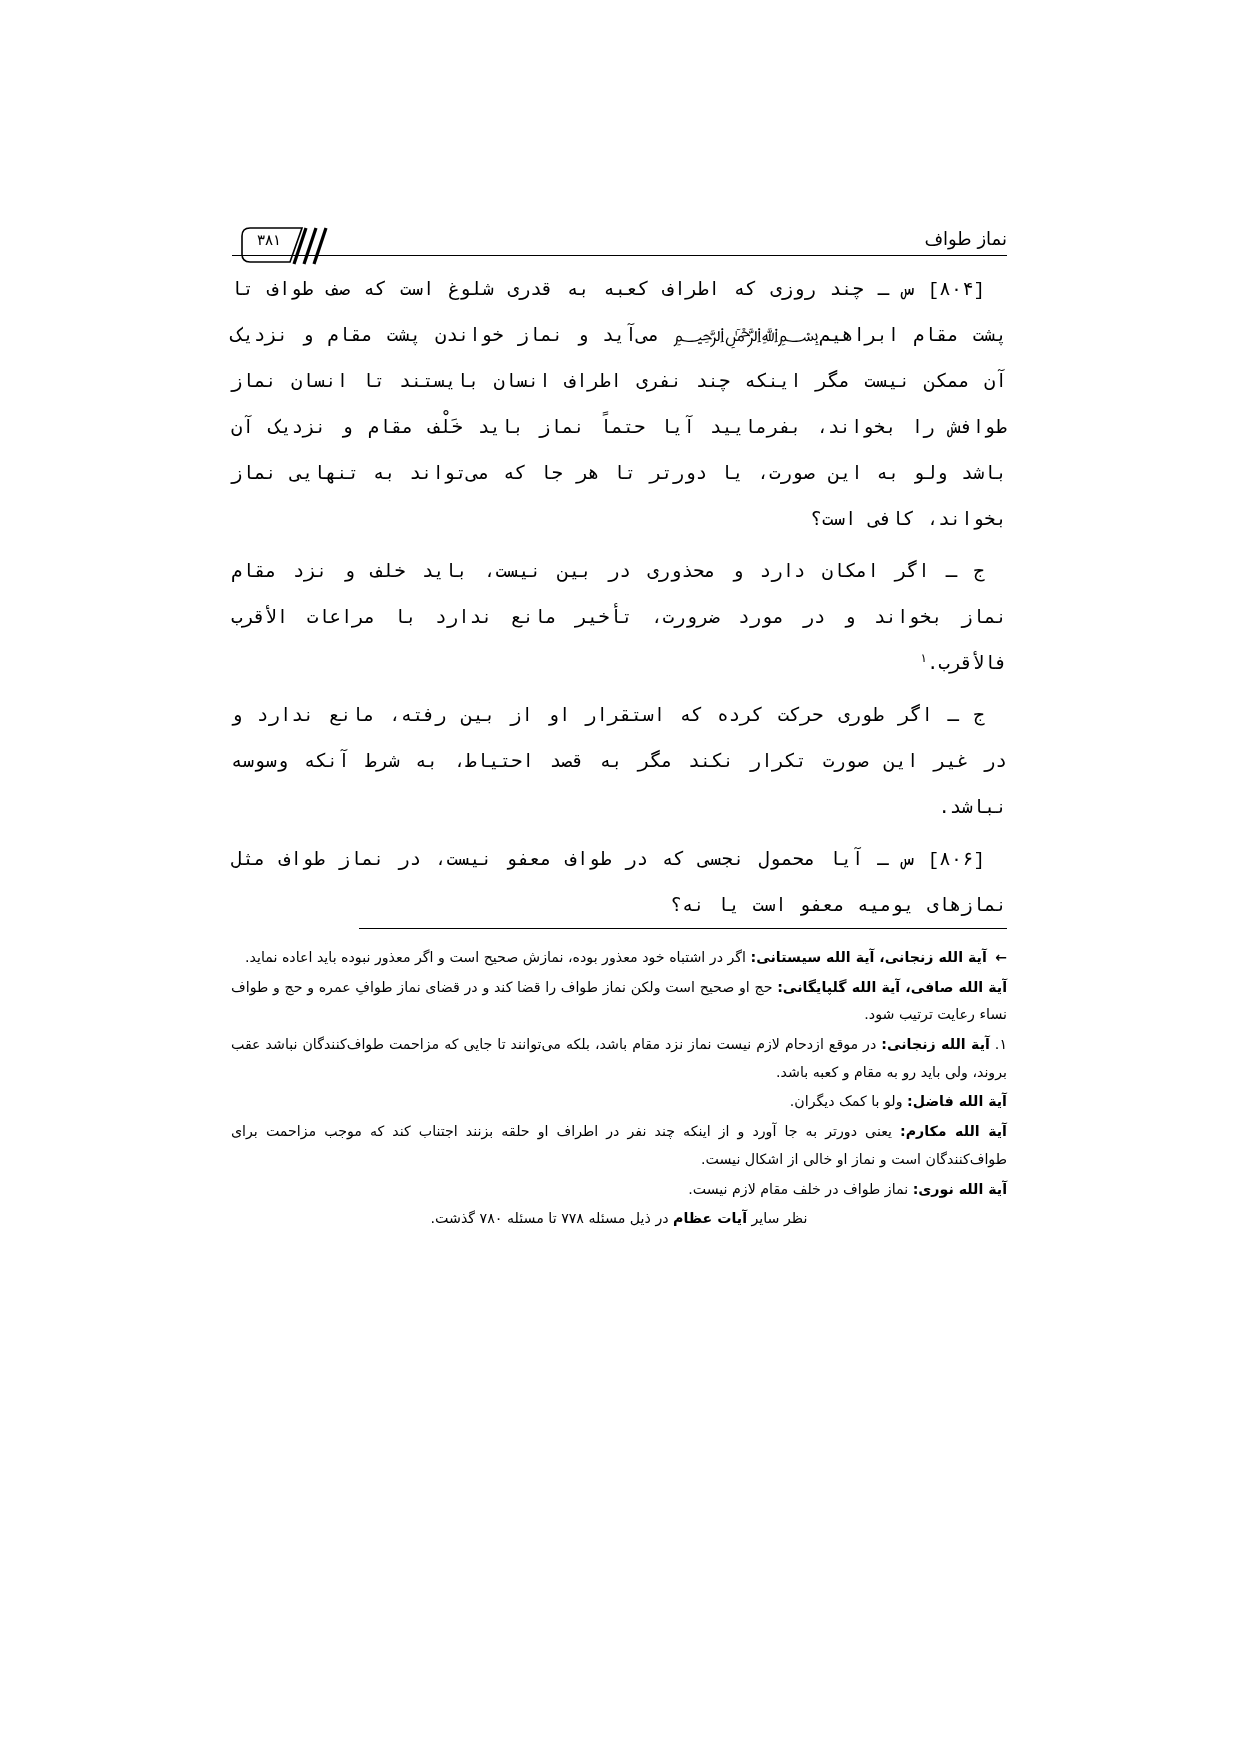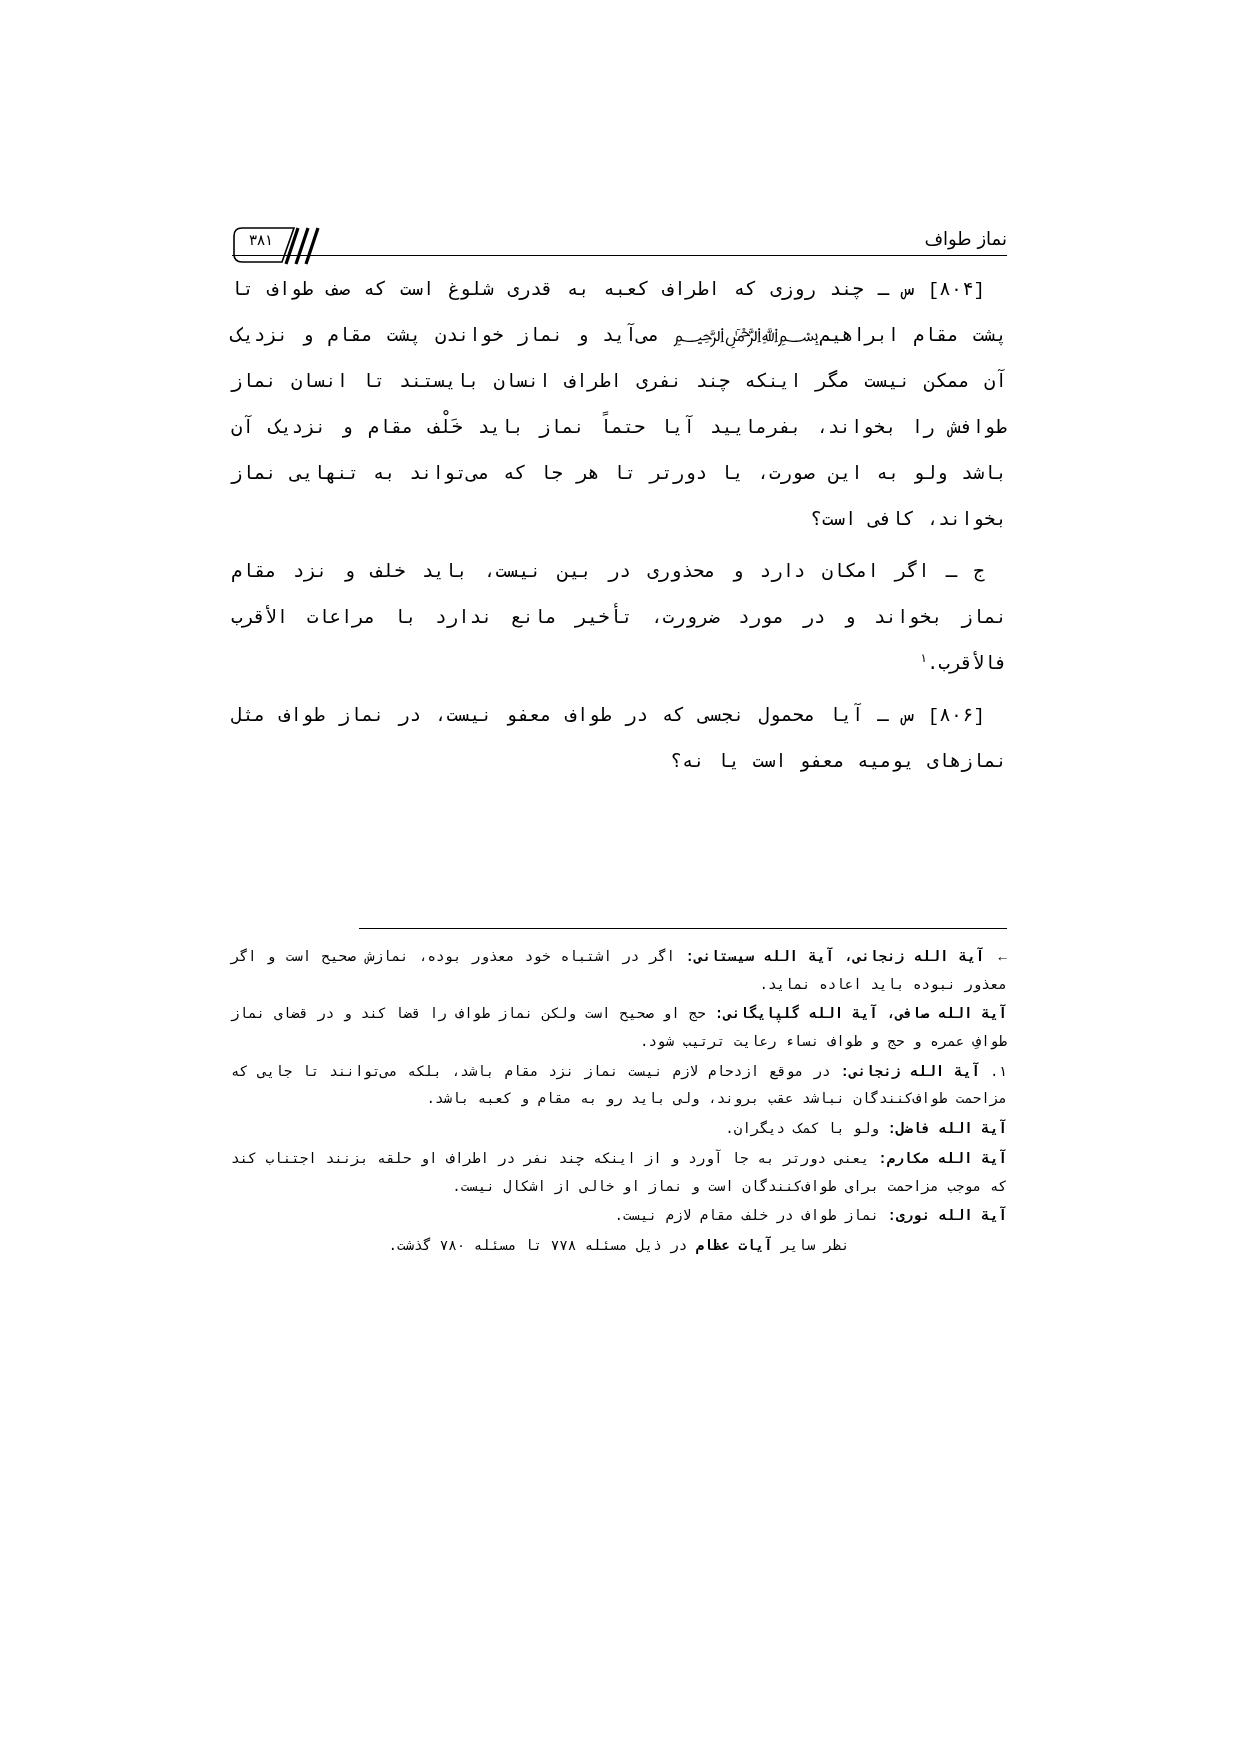--- a/index.html
+++ b/index.html
@@ -47,21 +47,21 @@
     right: 0;
     bottom: 10px;
     font-size: 18px;
     line-height: 1;
     font-family: "DejaVu Sans", "Liberation Sans", sans-serif;
     white-space: nowrap;
     direction: rtl;
   }
   .folio-wrap {
     position: absolute;
-    left: 0;
+    left: 8px;
     bottom: -4px;
     width: 120px;
     height: 36px;
     text-decoration: underline;
   }
   .folio-wrap svg { display: block; }
   .folio-num {
     position: absolute;
     left: 17px;
     top: 7px;
@@ -104,21 +104,20 @@
     right: 232px;
     width: 648px;
     border-bottom: 1.8px solid #000;
   }
   .footnotes {
     position: absolute;
     top: 944px;
     right: 232px;
     width: 776px;
     direction: rtl;
-    font-family: Liberation Mono, monospace;
   }
   .fn {
     font-size: 14.2px;
     line-height: 1.95;
     margin: 0 0 2px 0;
     text-align: justify;
     direction: rtl;
   }
   .fn-marker {
     font-weight: normal;
@@ -153,20 +152,21 @@
     </div>
   </div>
 
   <div class="body-block">
 
     <p class="q-para">[۸۰۴] س ـ چند روزی که اطراف کعبه به قدری شلوغ است که صف طواف تا پشت مقام ابراهیم﷽ می‌آید و نماز خواندن پشت مقام و نزدیک آن ممکن نیست مگر اینکه چند نفری اطراف انسان بایستند تا انسان نماز طوافش را بخواند، بفرمایید آیا حتماً نماز باید خَلْف مقام و نزدیک آن باشد ولو به این صورت، یا دورتر تا هر جا که می‌تواند به تنهایی نماز بخواند، کافی است؟</p>
 
     <p class="a-para"><span>ج ـ اگر امکان دارد و محذوری در بین نیست، باید خلف و نزد مقام نماز بخواند و در مورد ضرورت، تأخیر مانع ندارد با مراعات الأقرب فالأقرب.</span><span class="sup">۱</span></p>
 
 
+    <p class="a-para">ج ـ اگر طوری حرکت کرده که استقرار او از بین رفته، مانع ندارد و در غیر این صورت تکرار نکند مگر به قصد احتیاط، به شرط آنکه وسوسه نباشد.</p>
 
     <p class="q-para">[۸۰۶] س ـ آیا محمول نجسی که در طواف معفو نیست، در نماز طواف مثل نمازهای یومیه معفو است یا نه؟</p>
 
   </div>
 
   <div class="fn-rule"></div>
 
   <div class="footnotes">
 
     <p class="fn">

